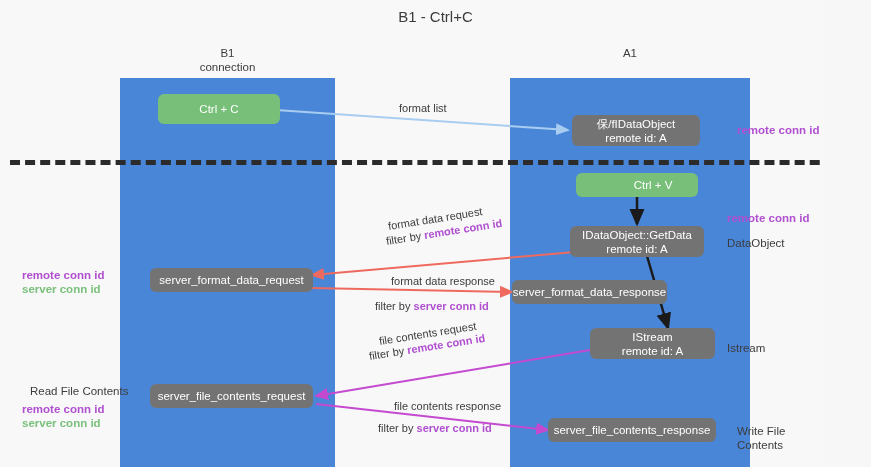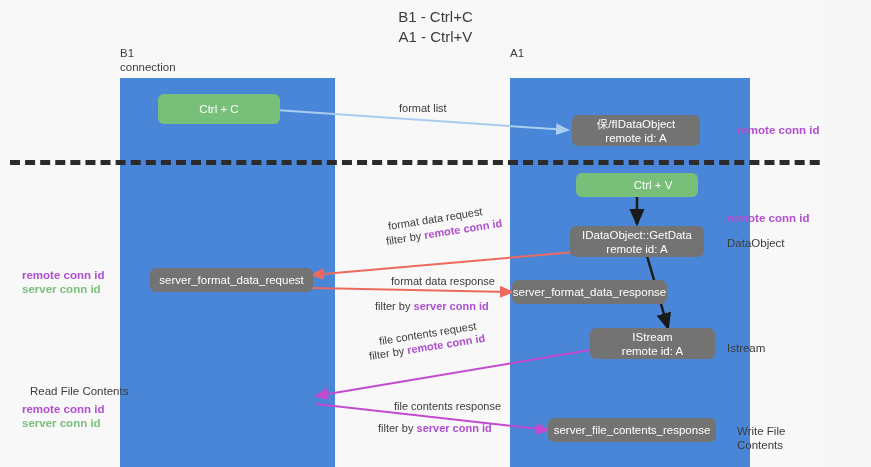--- a/index.html
+++ b/index.html
@@ -19,21 +19,21 @@
   }
   .col {
     position: absolute;
     background: #4a86d8;
   }
   .col-b1 { left: 120px; top: 78px; width: 215px; height: 389px; }
   .col-a1 { left: 510px; top: 78px; width: 240px; height: 389px; }
 
   .col-head {
     position: absolute;
-    text-align: left;
+    text-align: center;
     font-size: 11.5px;
     color: #3c3c3c;
     line-height: 14px;
   }
   .col-head-b1 { left: 120px; top: 46px; width: 215px; }
   .col-head-a1 { left: 510px; top: 46px; width: 240px; }
 
   .title {
     position: absolute;
     left: 0;
@@ -96,21 +96,20 @@
     pointer-events: none;
   }
 </style>
 </head>
 <body>
 
 <div id="canvas">
 
   <div class="title">
     <div>B1 - Ctrl+C</div>
-    <div>A1 - Ctrl+V</div>
   </div>
 
   <div class="col col-b1"></div>
   <div class="col col-a1"></div>
 
   <div class="col-head col-head-b1">
     <div>B1</div>
     <div>connection</div>
   </div>
   <div class="col-head col-head-a1">
@@ -174,20 +173,23 @@
 
   <div class="box box-orange" style="left:512px; top:280px; width:155px; height:24px;">
     <div>server_format_data_response</div>
   </div>
 
   <div class="box box-orange" style="left:590px; top:328px; width:125px; height:31px;">
     <div>IStream</div>
     <div>remote id: A</div>
   </div>
 
+  <div class="box box-orange" style="left:150px; top:384px; width:163px; height:24px;">
+    <div>server_file_contents_request</div>
+  </div>
 
   <div class="box box-orange" style="left:548px; top:418px; width:168px; height:24px;">
     <div>server_file_contents_response</div>
   </div>
 
   <div class="alabel" style="left:399px; top:101px;">format list</div>
 
   <div class="alabel rot-up" style="left:388px; top:219px;">format data request</div>
   <div class="alabel rot-up" style="left:386px; top:234px;"><span>filter by </span><span class="hl-purple">remote conn id</span></div>
 

